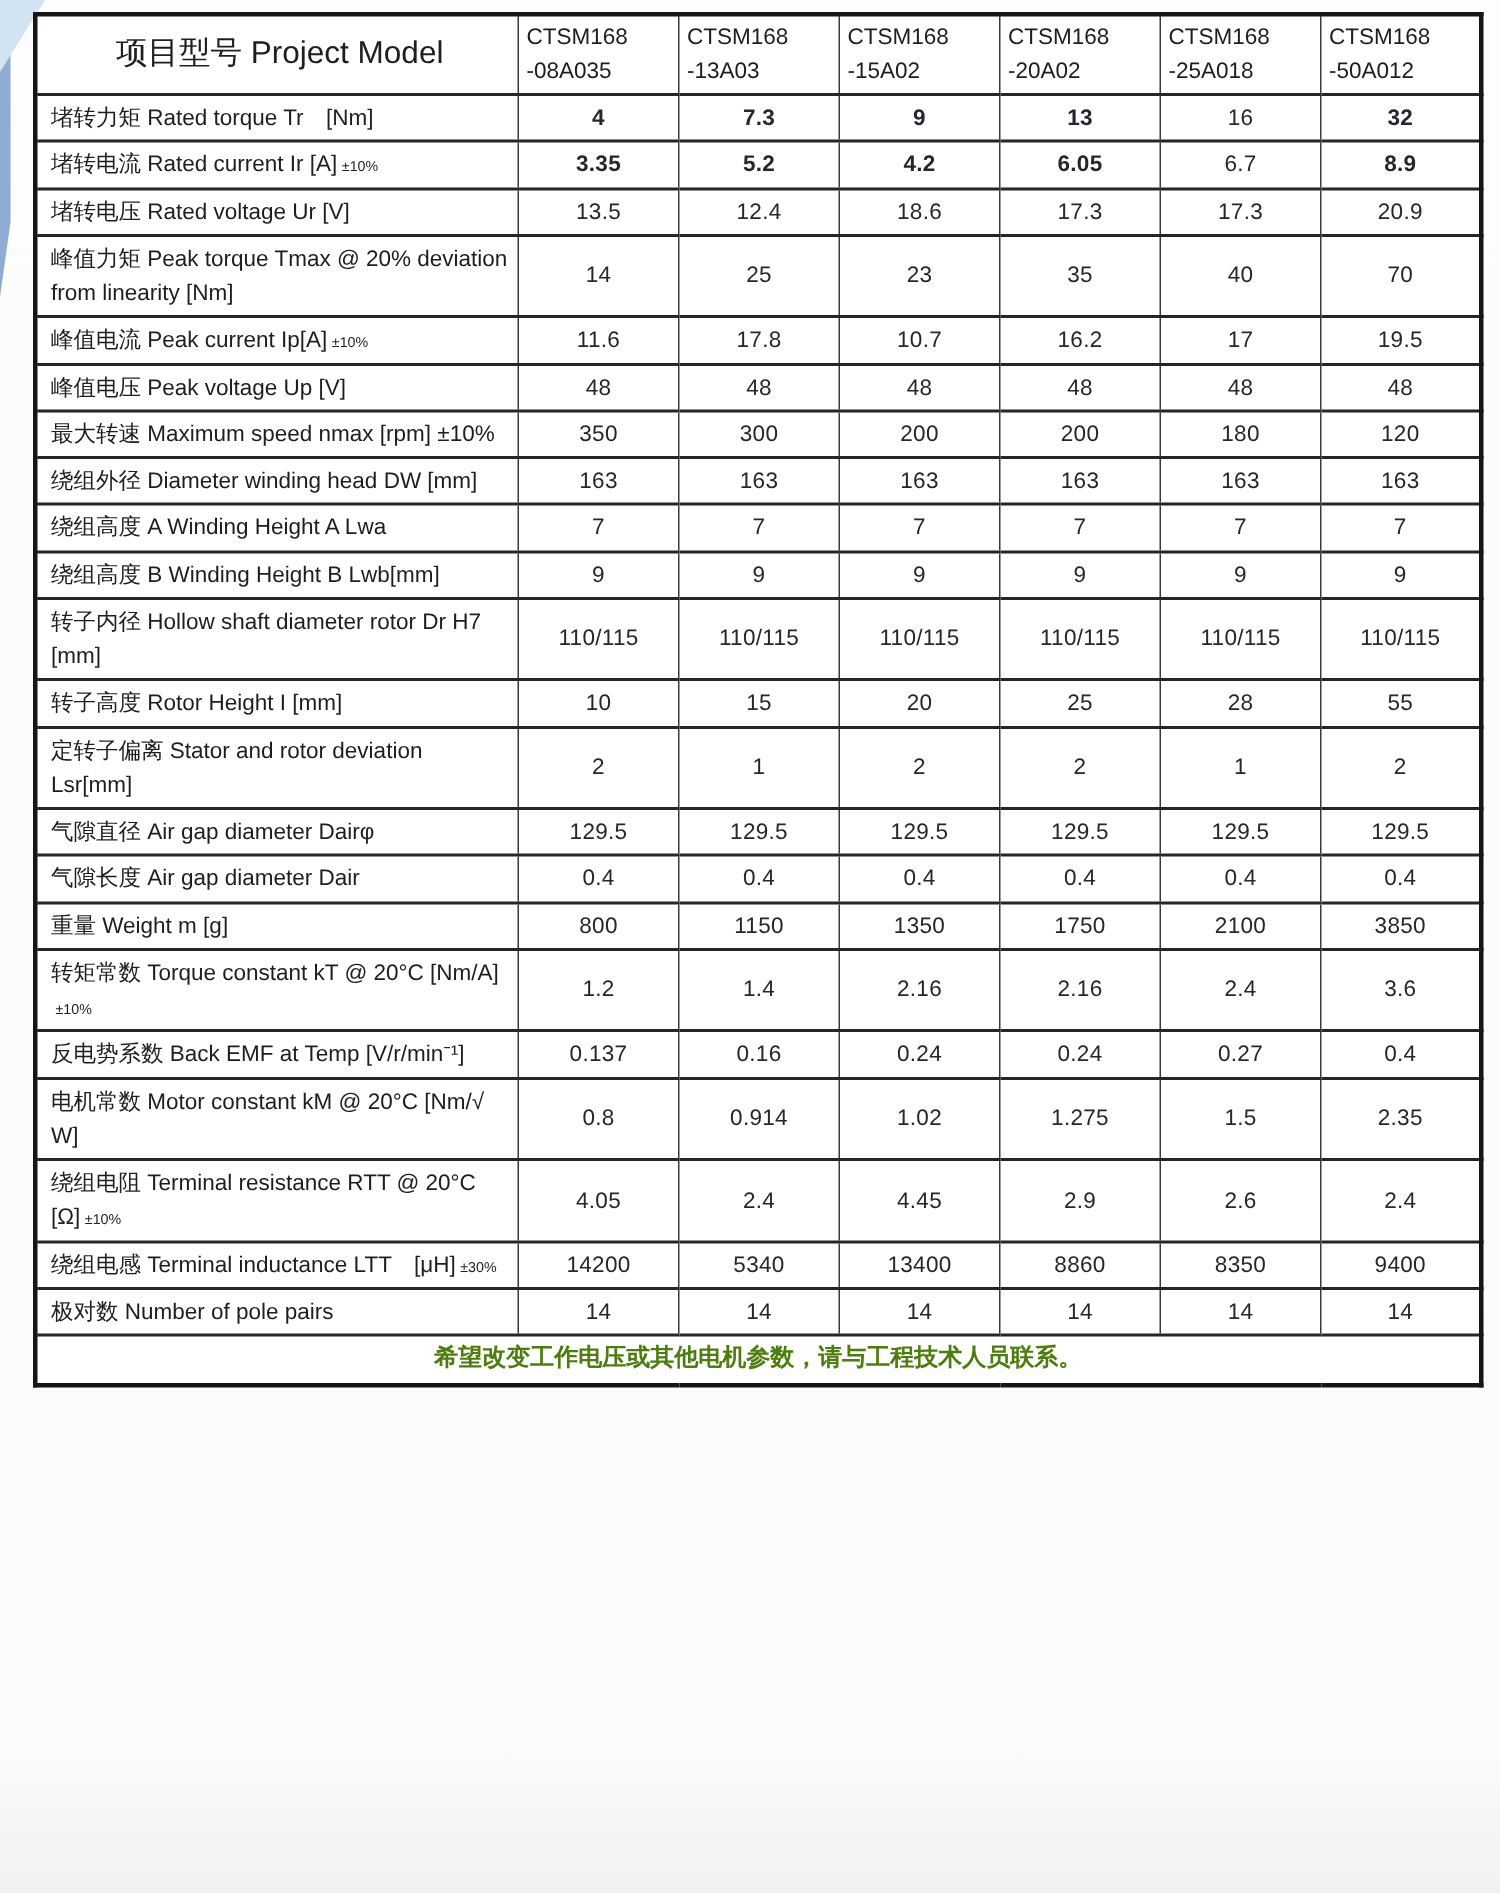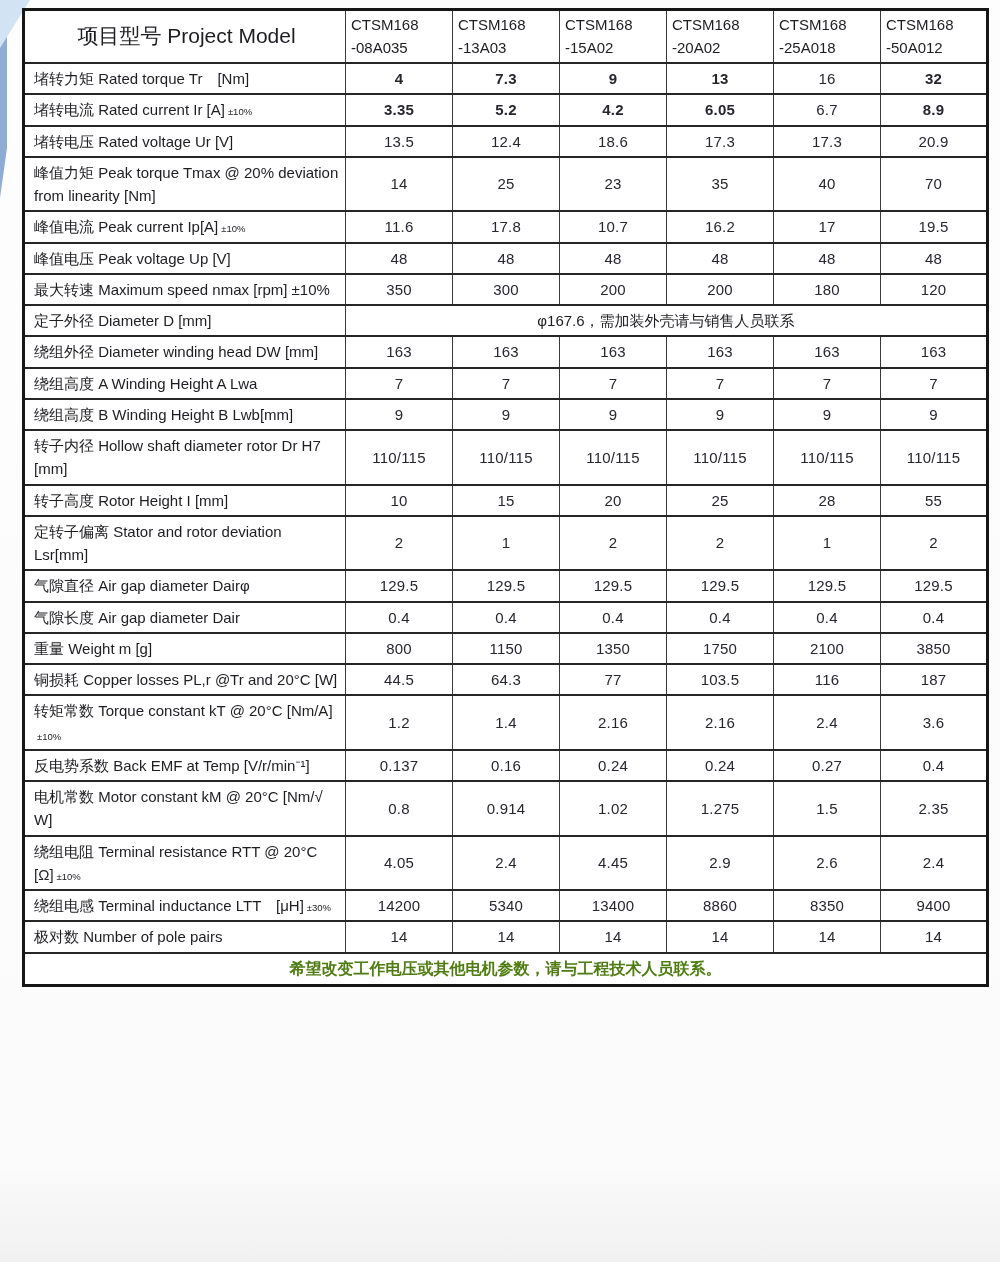--- a/index.html
+++ b/index.html
@@ -154,24 +154,20 @@
         <tr>
           <td class="label-cell">最大转速  Maximum speed nmax [rpm] ±10%</td>
           <td class="value-cell">350</td>
           <td class="value-cell">300</td>
           <td class="value-cell">200</td>
           <td class="value-cell">200</td>
           <td class="value-cell">180</td>
           <td class="value-cell">120</td>
         </tr>
         <tr>
-          <td class="label-cell">定子外径 Diameter D [mm]</td>
-          <td class="span-cell" colspan="6">φ167.6，需加装外壳请与销售人员联系</td>
-        </tr>
-        <tr>
           <td class="label-cell">绕组外径 Diameter winding head DW [mm]</td>
           <td class="value-cell">163</td>
           <td class="value-cell">163</td>
           <td class="value-cell">163</td>
           <td class="value-cell">163</td>
           <td class="value-cell">163</td>
           <td class="value-cell">163</td>
         </tr>
         <tr>
           <td class="label-cell">绕组高度 A Winding Height A Lwa</td>
@@ -239,29 +235,20 @@
         <tr>
           <td class="label-cell">重量 Weight m [g]</td>
           <td class="value-cell">800</td>
           <td class="value-cell">1150</td>
           <td class="value-cell">1350</td>
           <td class="value-cell">1750</td>
           <td class="value-cell">2100</td>
           <td class="value-cell">3850</td>
         </tr>
         <tr>
-          <td class="label-cell">铜损耗 Copper losses PL,r @Tr and 20°C [W]</td>
-          <td class="value-cell">44.5</td>
-          <td class="value-cell">64.3</td>
-          <td class="value-cell">77</td>
-          <td class="value-cell">103.5</td>
-          <td class="value-cell">116</td>
-          <td class="value-cell">187</td>
-        </tr>
-        <tr>
           <td class="label-cell">转矩常数 Torque constant kT @ 20°C [Nm/A]<span class="small-note">±10%</span></td>
           <td class="value-cell">1.2</td>
           <td class="value-cell">1.4</td>
           <td class="value-cell">2.16</td>
           <td class="value-cell">2.16</td>
           <td class="value-cell">2.4</td>
           <td class="value-cell">3.6</td>
         </tr>
         <tr>
           <td class="label-cell">反电势系数 Back EMF at Temp [V/r/min⁻¹]</td>

